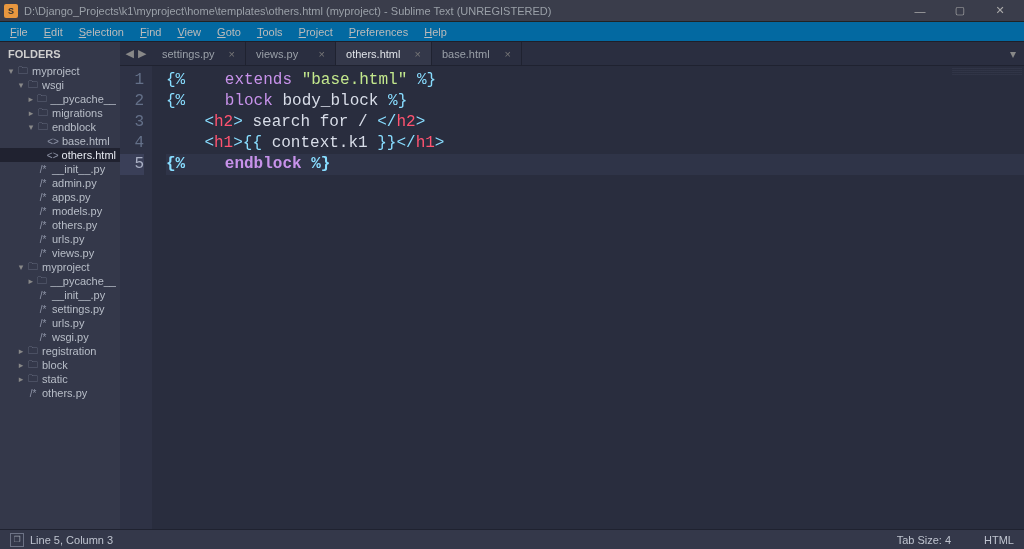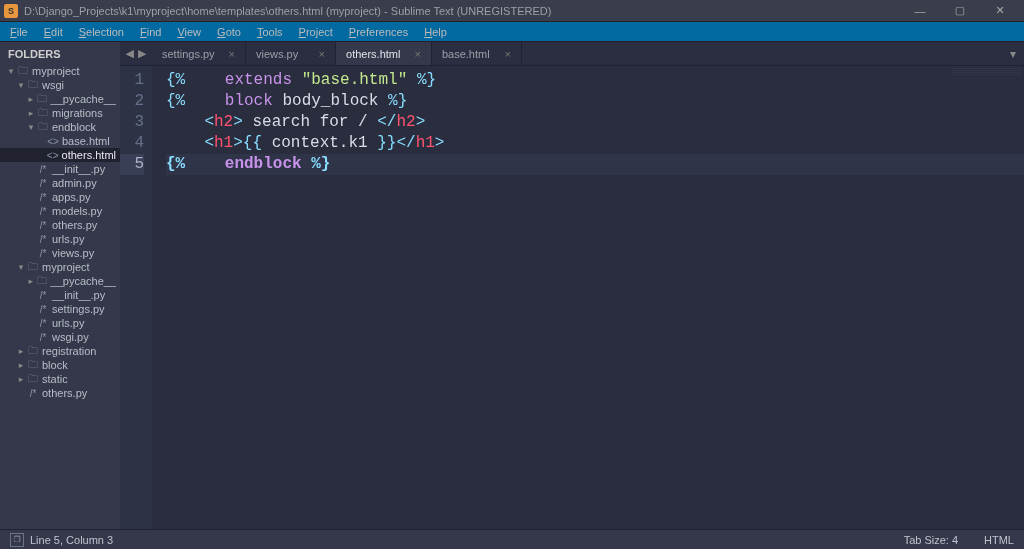--- a/index.html
+++ b/index.html
@@ -195,21 +195,21 @@
     height: 20px;
     background: #34384a;
     border-top: 1px solid #1f2230;
     display: flex;
     align-items: center;
     font-size: 11px;
     color: #bfc4cf;
     padding: 0 10px;
   }
   .statusbar .sp { width: 14px; height: 14px; margin-right: 6px; display:inline-flex; align-items:center; justify-content:center; border:1px solid #6d7386; font-size:8px; color:#9aa0ad;}
-  .statusbar .right { margin-left: auto; display: flex; gap: 26px; }
+  .statusbar .right { margin-left: auto; display: flex; gap: 33px; }
 </style>
 </head>
 <body>
 
 <div class="titlebar">
   <div class="app-icon">S</div>
   <div class="title">D:\Django_Projects\k1\myproject\home\templates\others.html (myproject) - Sublime Text (UNREGISTERED)</div>
   <div class="win-controls">
     <div class="win-btn">—</div>
     <div class="win-btn">▢</div>

